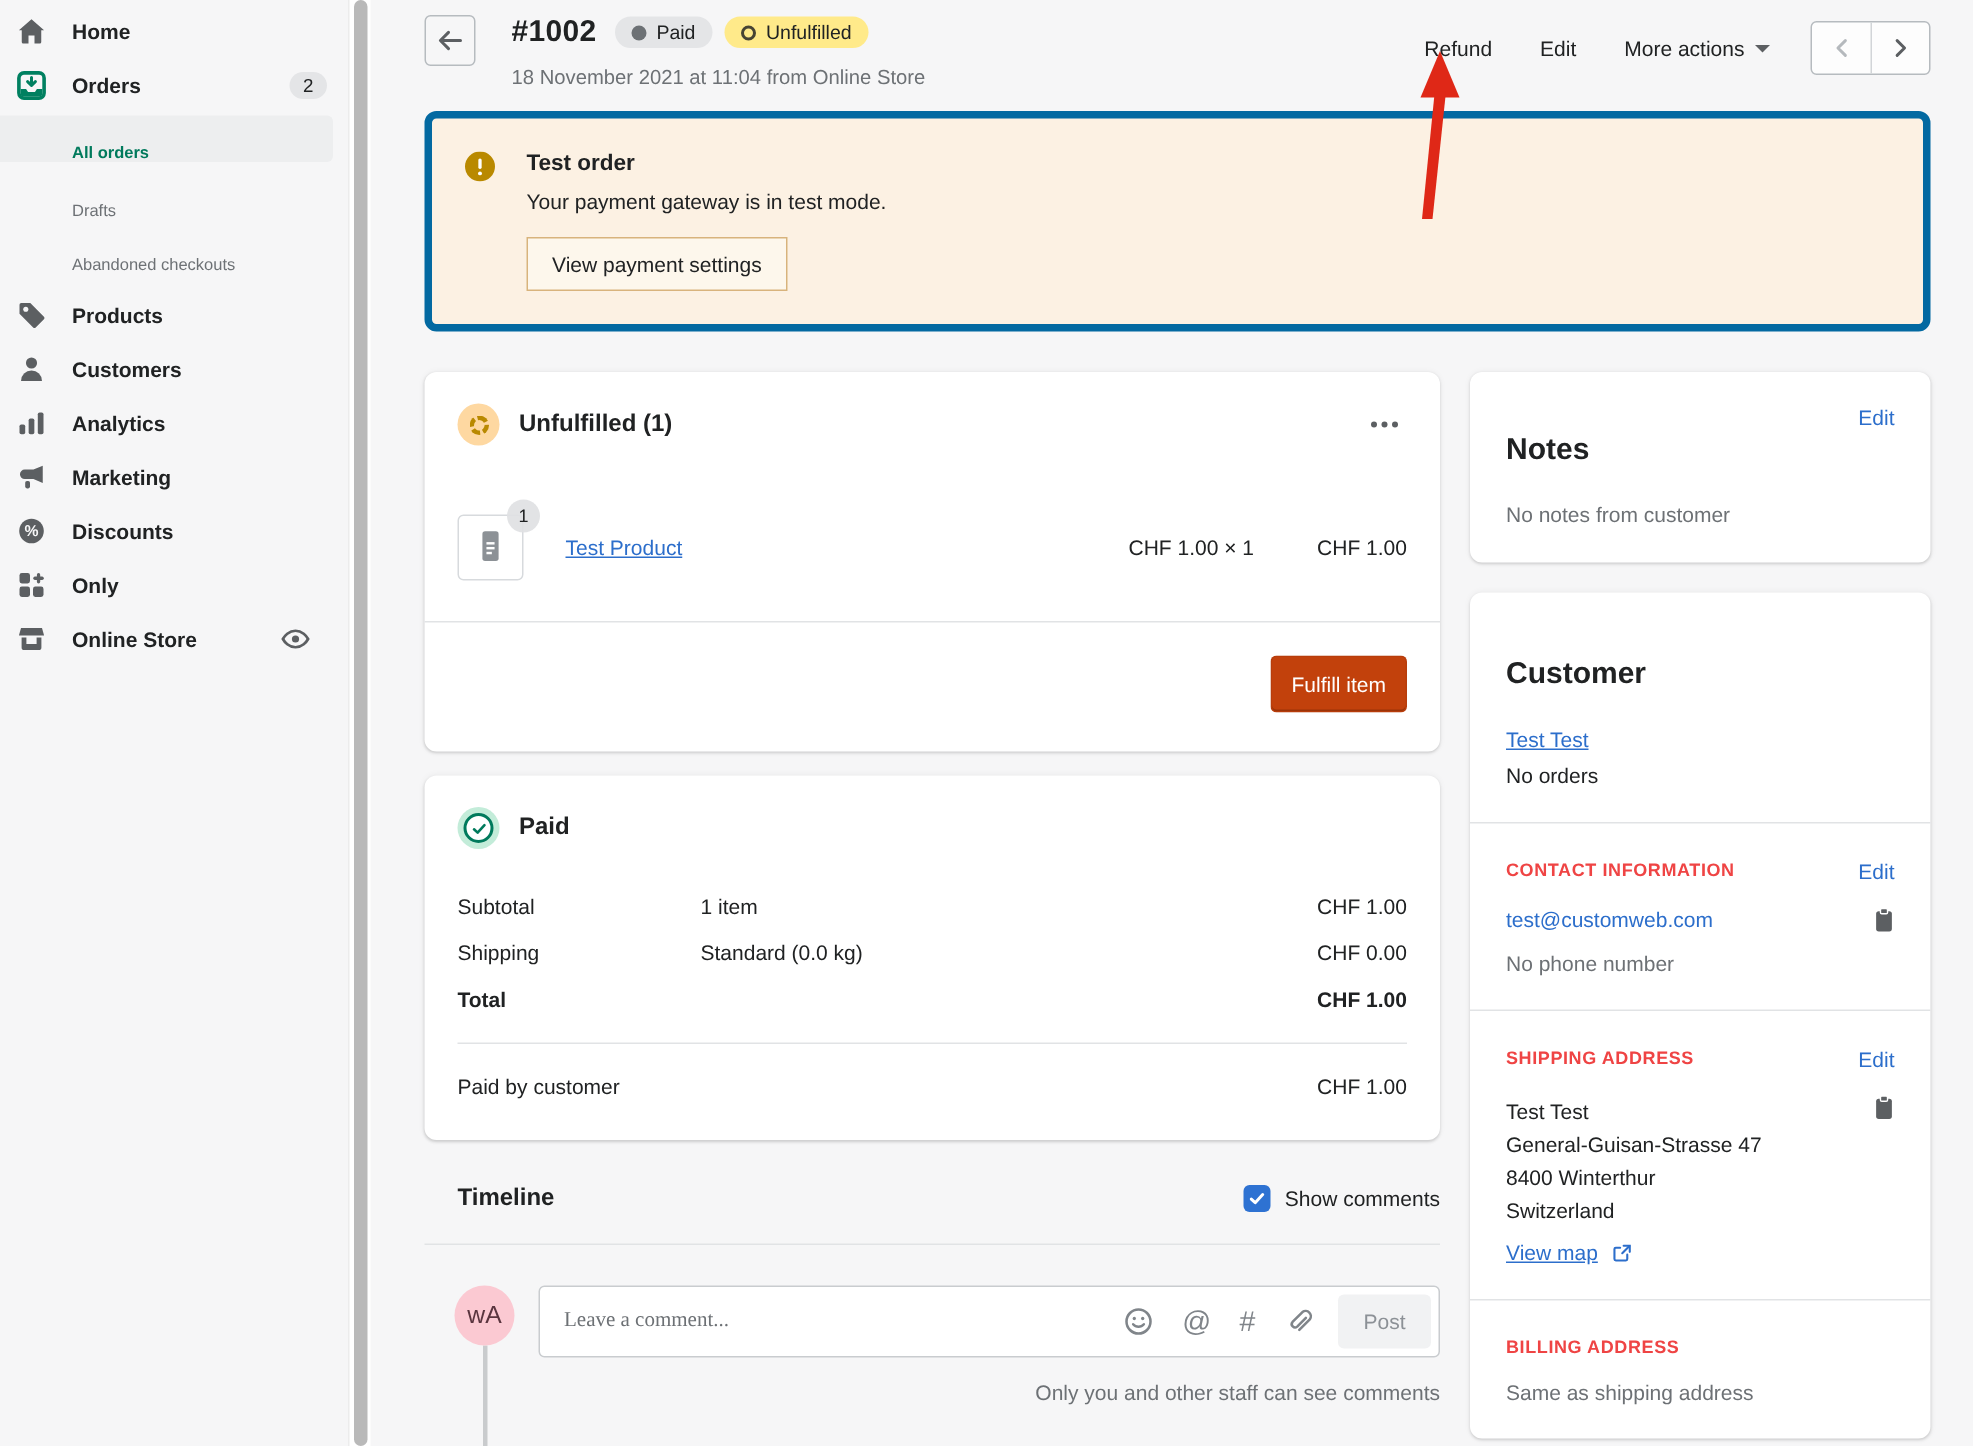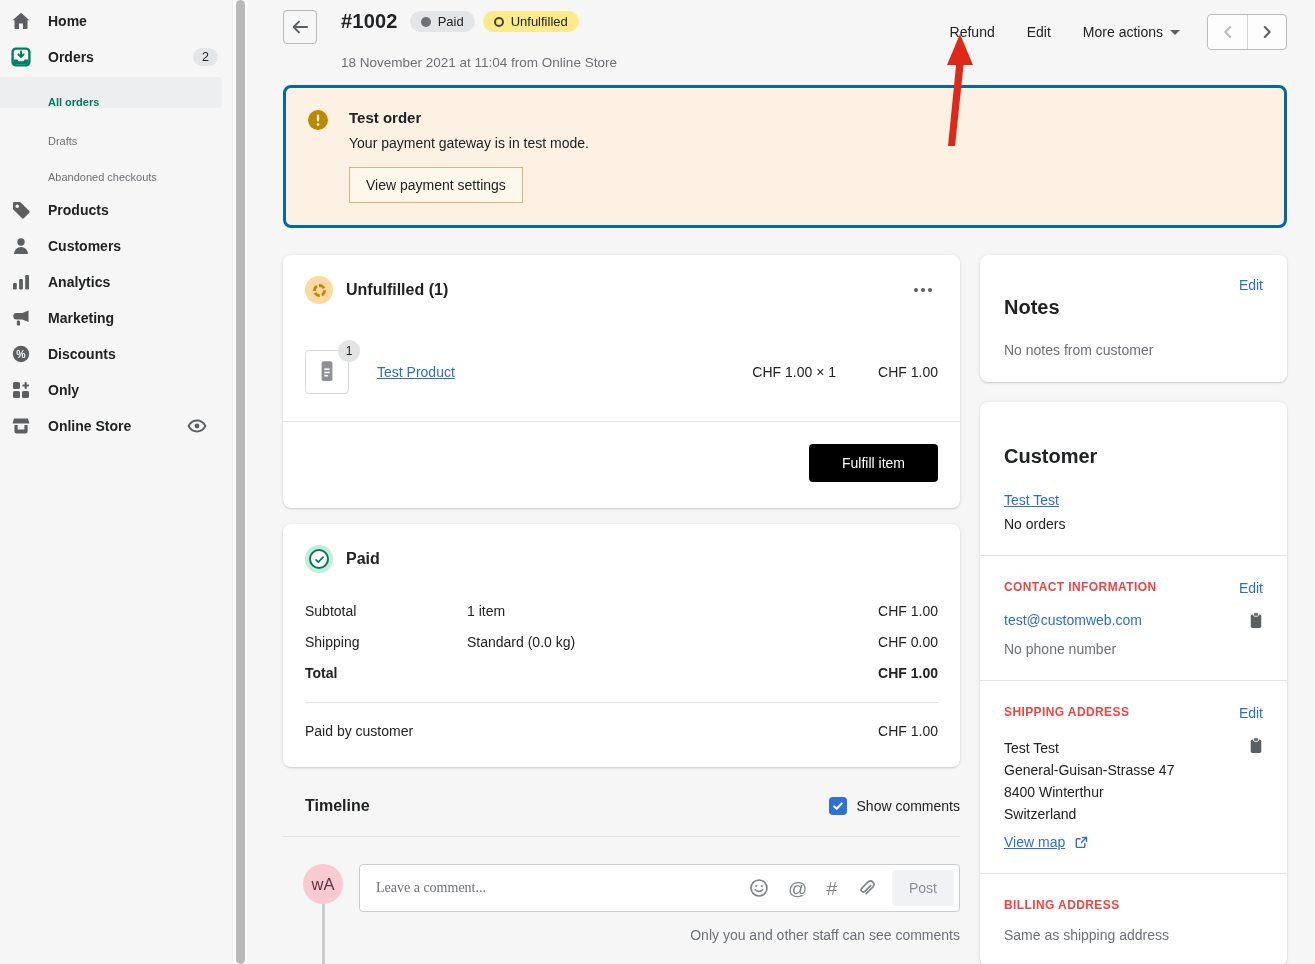--- a/index.html
+++ b/index.html
@@ -36,31 +36,31 @@
   .page-header { display:flex; align-items:flex-start; }
   .back-btn { width:34px; height:34px; border:1px solid #b6bbbf; border-radius:4px; background:transparent; display:flex; align-items:center; justify-content:center; cursor:pointer; flex:0 0 34px; }
   .title-block { margin-left:24px; }
   .title-row { display:flex; align-items:center; gap:8px; }
   .order-title { font-size:20px; font-weight:700; letter-spacing:.2px; margin-right:4px; }
   .badge { display:inline-flex; align-items:center; gap:7px; border-radius:12px; padding:3px 11px; font-size:13px; color:#202223; }
   .badge.gray { background:#e4e5e7; }
   .badge.yellow { background:#ffea8a; }
   .badge .dot { width:10px; height:10px; border-radius:50%; background:#6d7175; }
   .badge .ring { width:10px; height:10px; border-radius:50%; border:2px solid #474433; background:transparent; }
-  .subtitle { margin-top:22px; color:#6d7175; font-size:13.5px; }
+  .subtitle { margin-top:11px; color:#6d7175; font-size:13.5px; }
 
   .header-actions { margin-left:auto; display:flex; align-items:center; gap:10px; padding-top:4px; }
   .action-link { background:none; border:none; font-family:inherit; font-size:14px; font-weight:500; color:#202223; padding:6px 11px; cursor:pointer; display:flex; align-items:center; gap:7px; }
   .caret-down { width:0; height:0; border-left:5px solid transparent; border-right:5px solid transparent; border-top:5px solid #5c5f62; }
   .pager { display:flex; border:1px solid #b6bbbf; border-radius:4px; background:#fdfdfd; margin-left:6px; }
   .pager button { width:39px; height:34px; background:none; border:none; display:flex; align-items:center; justify-content:center; cursor:pointer; }
   .pager button + button { border-left:1px solid #d2d5d8; }
 
   
-  .banner { margin-top:15px; background:#fcf1e3; border:3px solid #0369a1; border-radius:8px; padding:21px 22px 22px; display:flex; gap:21px; }
+  .banner { margin-top:15px; background:#fcf1e3; border:5px solid #0369a1; border-radius:8px; padding:21px 22px 22px; display:flex; gap:21px; }
   .banner-icon { width:20px; height:20px; flex:0 0 20px; margin-top:1px; }
   .banner-title { font-size:15px; font-weight:600; }
   .banner-body { margin-top:9px; font-size:14px; }
   .banner-btn { margin-top:16px; background:#fdf7ec; border:1px solid #d8b37c; border-radius:0; padding:9px 16px; font-family:inherit; font-size:14px; font-weight:500; color:#202223; cursor:pointer; }
 
   
   .content-grid { display:grid; grid-template-columns:1fr 307px; column-gap:20px; align-items:start; margin-top:27px; }
 
   .card { background:#ffffff; border-radius:8px; box-shadow:0 0 5px rgba(23,24,24,.05), 0 1px 2px rgba(0,0,0,.15); }
 
@@ -77,21 +77,21 @@
 
   .product-row { padding:25px 22px 27px; display:flex; align-items:center; }
   .thumb-wrap { position:relative; width:44px; height:44px; flex:0 0 44px; }
   .thumb { width:44px; height:44px; border:1px solid #d7dadd; border-radius:4px; background:#fff; display:flex; align-items:center; justify-content:center; }
   .qty-badge { position:absolute; top:-10px; right:-11px; width:22px; height:22px; border-radius:50%; background:rgba(224,225,227,.92); font-size:12px; display:flex; align-items:center; justify-content:center; color:#202223; }
   .product-link { margin-left:28px; color:#2c6ecb; text-decoration:underline; cursor:pointer; }
   .line-price { margin-left:auto; }
   .line-total { width:102px; text-align:right; }
   .divider { border-top:1px solid #e1e3e5; }
   .card-foot { padding:22px 22px 26px; display:flex; justify-content:flex-end; }
-  .btn-primary { background:#000000; color:#fff; border:1px solid rgba(0,0,0,.05); border-radius:4px; padding:10px 32px; font-family:inherit; font-size:14px; font-weight:500; cursor:pointer; box-shadow:inset 0 -1px 0 rgba(0,0,0,.2); }
+  .btn-primary { background:#c2410c; color:#fff; border:1px solid rgba(0,0,0,.05); border-radius:4px; padding:10px 13px; font-family:inherit; font-size:14px; font-weight:500; cursor:pointer; box-shadow:inset 0 -1px 0 rgba(0,0,0,.2); }
 
   
   .paid-card { margin-top:16px; padding:21px 22px 22px; }
   .paid-head { display:flex; align-items:center; gap:13px; margin-bottom:22px; }
   .pay-row { display:grid; grid-template-columns:162px 1fr auto; padding:7.5px 0; align-items:center; }
   .pay-row .amt { text-align:right; }
   .pay-row.bold { font-weight:700; }
   .paid-sep { border-top:1px solid #e1e3e5; margin:14px 0 8px; }
   .pay-foot { display:flex; justify-content:space-between; padding:12px 0 6px; }
 

